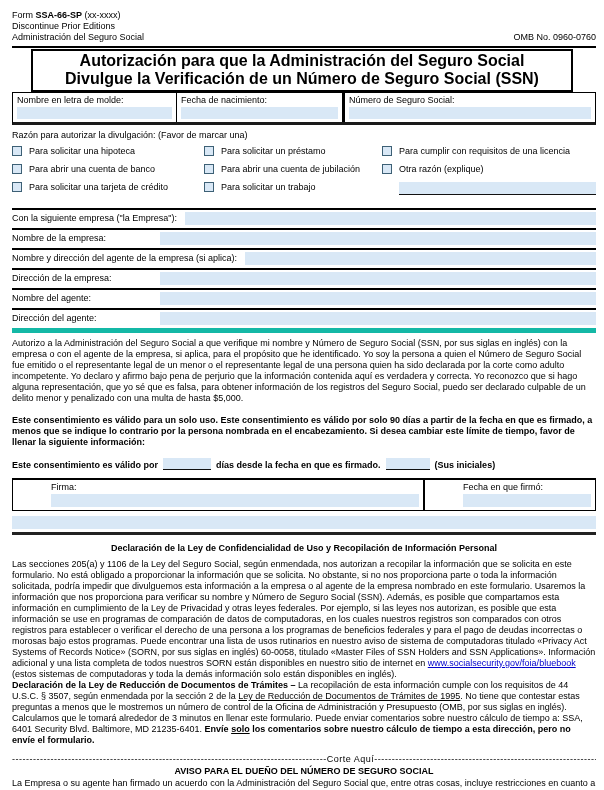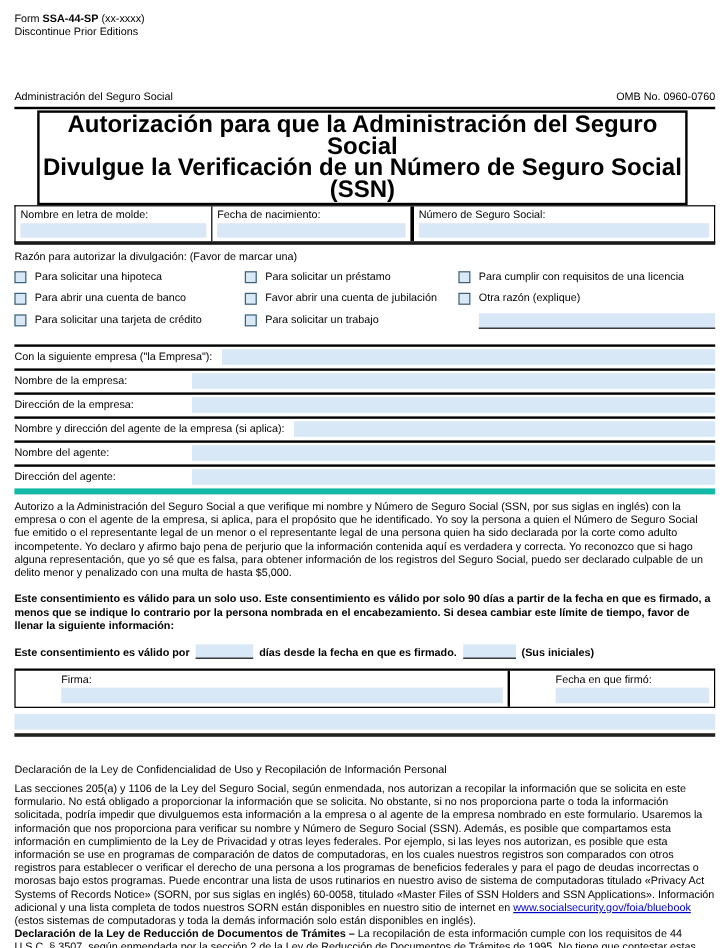--- a/index.html
+++ b/index.html
@@ -3,37 +3,37 @@
 <meta charset="utf-8">
 <style>
   * { margin:0; padding:0; box-sizing:border-box; }
   html,body { background:#fff; }
   body {
     width:604px; min-height:790px;
     font-family:"Liberation Sans", sans-serif;
     font-size:9px; line-height:11px; color:#000;
     padding:10px 8px 6px 12px;
   }
-  .hdr-row { display:flex; justify-content:space-between; align-items:flex-start;margin-top:43px; }
+  .hdr-row { display:flex; justify-content:space-between; align-items:flex-start; }
   .rule { border-top:2px solid #000; margin-top:3px; }
   .title-box {
     border:2px solid #000; margin:1px 23px 0 19px;
-    text-align:center; font-weight:bold; font-size:20px; line-height:18px;
+    text-align:center; font-weight:bold; font-size:16px; line-height:18px;
     padding:1px 0 2px;
   }
   .id-table { display:flex; border:1px solid #000; border-bottom:3px solid #1a1a1a;align-items:flex-end; }
   .id-cell { padding:2px 4px 3px; }
   .id-cell.c1 { width:164px; border-right:1px solid #000; }
   .id-cell.c2 { width:168px; border-right:3px solid #000; }
   .id-cell.c3 { flex:1; }
   .blue-bar { background:#d9e8f6; height:12px; margin-top:1px; }
   .reason-prompt { margin:5px 0 5px; }
   .cb-grid { display:flex; }
   .cb-col1 { width:192px; } .cb-col2 { width:178px; } .cb-col3 { flex:1; }
-  .cb-item { display:flex; align-items:center; margin-bottom:7px; height:11px; }
+  .cb-item { display:flex; align-items:flex-start; margin-bottom:7px; height:11px; }
   .cb-box {
     width:10px; height:10px; background:#d9e8f6;
     border:1px solid #3d6075; margin-right:7px; flex-shrink:0;
   }
   .other-input {
     margin-left:17px; margin-top:1px; height:13px;
     background:#d9e8f6; border-bottom:1px solid #111;
   }
   .company-row {
     display:flex; align-items:center;
@@ -51,38 +51,38 @@
     display:inline-block; height:12px; background:#d9e8f6;
     border-bottom:1px solid #111; vertical-align:-2px; margin:0 5px;
   }
   .blank.w1 { width:48px; } .blank.w2 { width:44px; }
   .sig-box { display:flex; border:1px solid #000; border-top-width:2px; }
   .sig-cell { padding:2px 4px 3px;margin-left:34px; }
   .sig-cell.left { width:378px; border-right:2px solid #000; }
   .sig-cell.right { flex:1; }
   .parentesco { padding:3px 0 3px; border-bottom:3px solid #222; }
   .parentesco .blue-bar { height:13px; margin-top:2px; }
-  .section-heading { text-align:left; font-weight:normal; margin:22px 0 5px; }
+  .section-heading { text-align:center; font-weight:bold; margin:8px 0 5px; }
   a.lnk, .lnk { color:#0000cc; text-decoration:underline; cursor:pointer; }
   .black-lnk { color:#000; text-decoration:underline; cursor:pointer; }
   .bold { font-weight:bold; }
   .u { text-decoration:underline; }
   .cut-line {
     margin:8px 0 1px; text-align:center; white-space:nowrap;
     overflow:hidden; letter-spacing:0.5px;
   }
   .aviso-heading { text-align:center; font-weight:bold; margin-bottom:1px; }
   .notice-wrap { position:relative; }
 </style>
 </head>
 <body>
 
 <div>
   <div>
-    <span>Form </span><span class="bold">SSA-44-SP</span><span> (xx-xxxx)</span>
+    <span>Form </span><span class="bold">SSA-66-SP</span><span> (xx-xxxx)</span>
   </div>
   <div>Discontinue Prior Editions</div>
   <div class="hdr-row">
     <span>Administración del Seguro Social</span>
     <span>OMB No. 0960-0760</span>
   </div>
 </div>
 <div class="rule"></div>
 
 <div class="title-box">
@@ -121,21 +121,21 @@
       <span>Para solicitar una tarjeta de crédito</span>
     </div>
   </div>
   <div class="cb-col2">
     <div class="cb-item">
       <span class="cb-box"></span>
       <span>Para solicitar un préstamo</span>
     </div>
     <div class="cb-item">
       <span class="cb-box"></span>
-      <span>Favor abrir una cuenta de jubilación</span>
+      <span>Para abrir una cuenta de jubilación</span>
     </div>
     <div class="cb-item">
       <span class="cb-box"></span>
       <span>Para solicitar un trabajo</span>
     </div>
   </div>
   <div class="cb-col3">
     <div class="cb-item">
       <span class="cb-box"></span>
       <span>Para cumplir con requisitos de una licencia</span>
@@ -151,25 +151,25 @@
 <div style="margin-top:8px;">
   <div class="company-row first">
     <span class="lbl">Con la siguiente empresa ("la Empresa"):</span>
     <div class="fill"></div>
   </div>
   <div class="company-row">
     <span class="lbl fixed">Nombre de la empresa:</span>
     <div class="fill"></div>
   </div>
   <div class="company-row">
+    <span class="lbl">Nombre y dirección del agente de la empresa (si aplica):</span>
+    <div class="fill"></div>
+  </div>
+  <div class="company-row">
     <span class="lbl fixed">Dirección de la empresa:</span>
-    <div class="fill"></div>
-  </div>
-  <div class="company-row">
-    <span class="lbl">Nombre y dirección del agente de la empresa (si aplica):</span>
     <div class="fill"></div>
   </div>
   <div class="company-row">
     <span class="lbl fixed">Nombre del agente:</span>
     <div class="fill"></div>
   </div>
   <div class="company-row last">
     <span class="lbl fixed">Dirección del agente:</span>
     <div class="fill"></div>
   </div>

